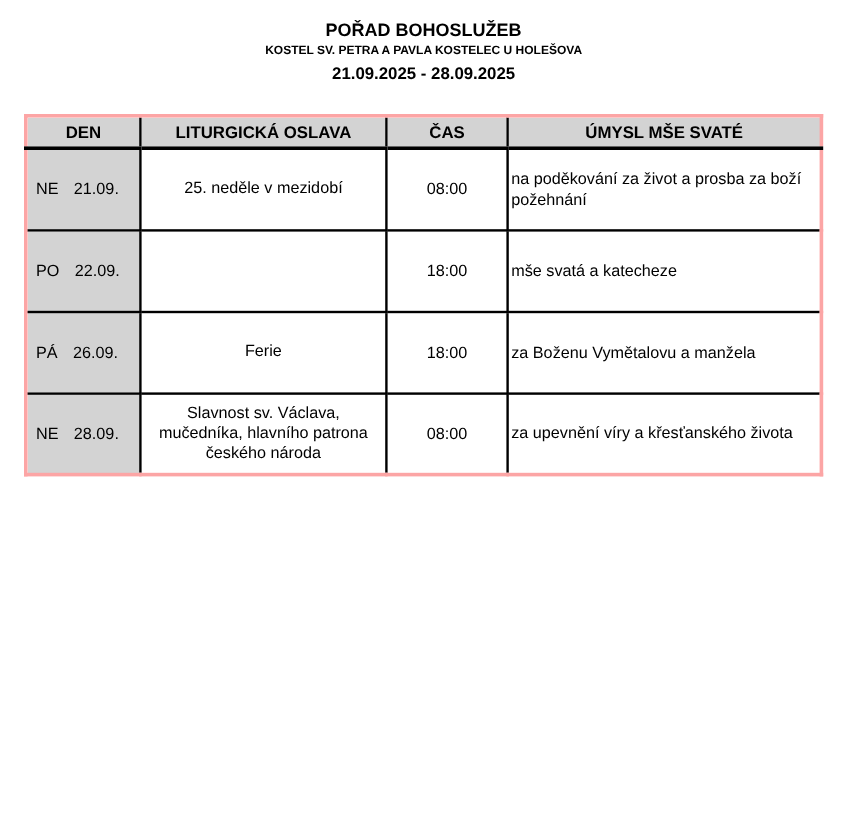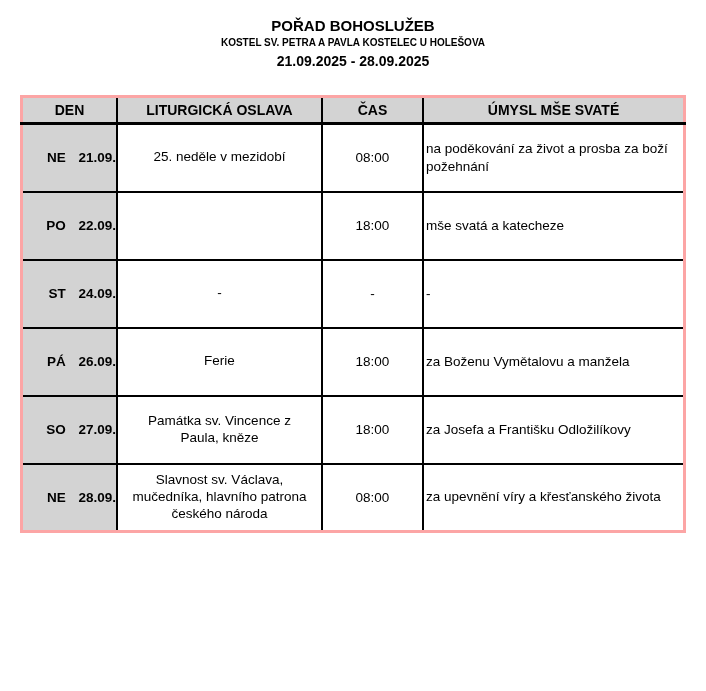--- a/index.html
+++ b/index.html
@@ -62,23 +62,23 @@
     border-bottom-width: 3px;
     text-align: center;
   }
   .col-den   { width: 89px; }
   .col-lit   { width: 199px; }
   .col-cas   { width: 95px; }
   .col-umysl { width: 255px; }
   tr.data-row { height: 68px; }
   td.day-cell {
     background: #d3d3d3;
-    font-weight: bold;
+    font-weight: normal;
     font-size: 14px;
-    text-align: right;
+    text-align: left;
     padding: 0 0 0 7px;
     white-space: nowrap;
   }
   td.day-cell .day-abbr { display: inline-block; }
   td.day-cell .day-date { display: inline-block; margin-left: 9px; }
   td.liturgy-cell {
     text-align: center;
     padding: 0 12px;
     line-height: 1.25;
   }
@@ -125,50 +125,32 @@
       <td class="day-cell">
         <span class="day-abbr">PO</span>
         <span class="day-date">22.09.</span>
       </td>
       <td class="liturgy-cell"></td>
       <td class="time-cell">18:00</td>
       <td class="intention-cell">mše svatá a katecheze</td>
     </tr>
 
 
-    <tr class="data-row">
-      <td class="day-cell">
-        <span class="day-abbr">ST</span>
-        <span class="day-date">24.09.</span>
-      </td>
-      <td class="liturgy-cell">-</td>
-      <td class="time-cell">-</td>
-      <td class="intention-cell">-</td>
-    </tr>
 
 
     <tr class="data-row">
       <td class="day-cell">
         <span class="day-abbr">PÁ</span>
         <span class="day-date">26.09.</span>
       </td>
       <td class="liturgy-cell">Ferie</td>
       <td class="time-cell">18:00</td>
       <td class="intention-cell">za Boženu Vymětalovu a manžela</td>
     </tr>
 
-    <tr class="data-row">
-      <td class="day-cell">
-        <span class="day-abbr">SO</span>
-        <span class="day-date">27.09.</span>
-      </td>
-      <td class="liturgy-cell">Památka sv. Vincence z Paula, kněze</td>
-      <td class="time-cell">18:00</td>
-      <td class="intention-cell">za Josefa a Františku Odložilíkovy</td>
-    </tr>
 
     <tr class="data-row">
       <td class="day-cell">
         <span class="day-abbr">NE</span>
         <span class="day-date">28.09.</span>
       </td>
       <td class="liturgy-cell">Slavnost sv. Václava, mučedníka, hlavního patrona českého národa</td>
       <td class="time-cell">08:00</td>
       <td class="intention-cell">za upevnění víry a křesťanského života</td>
     </tr>

